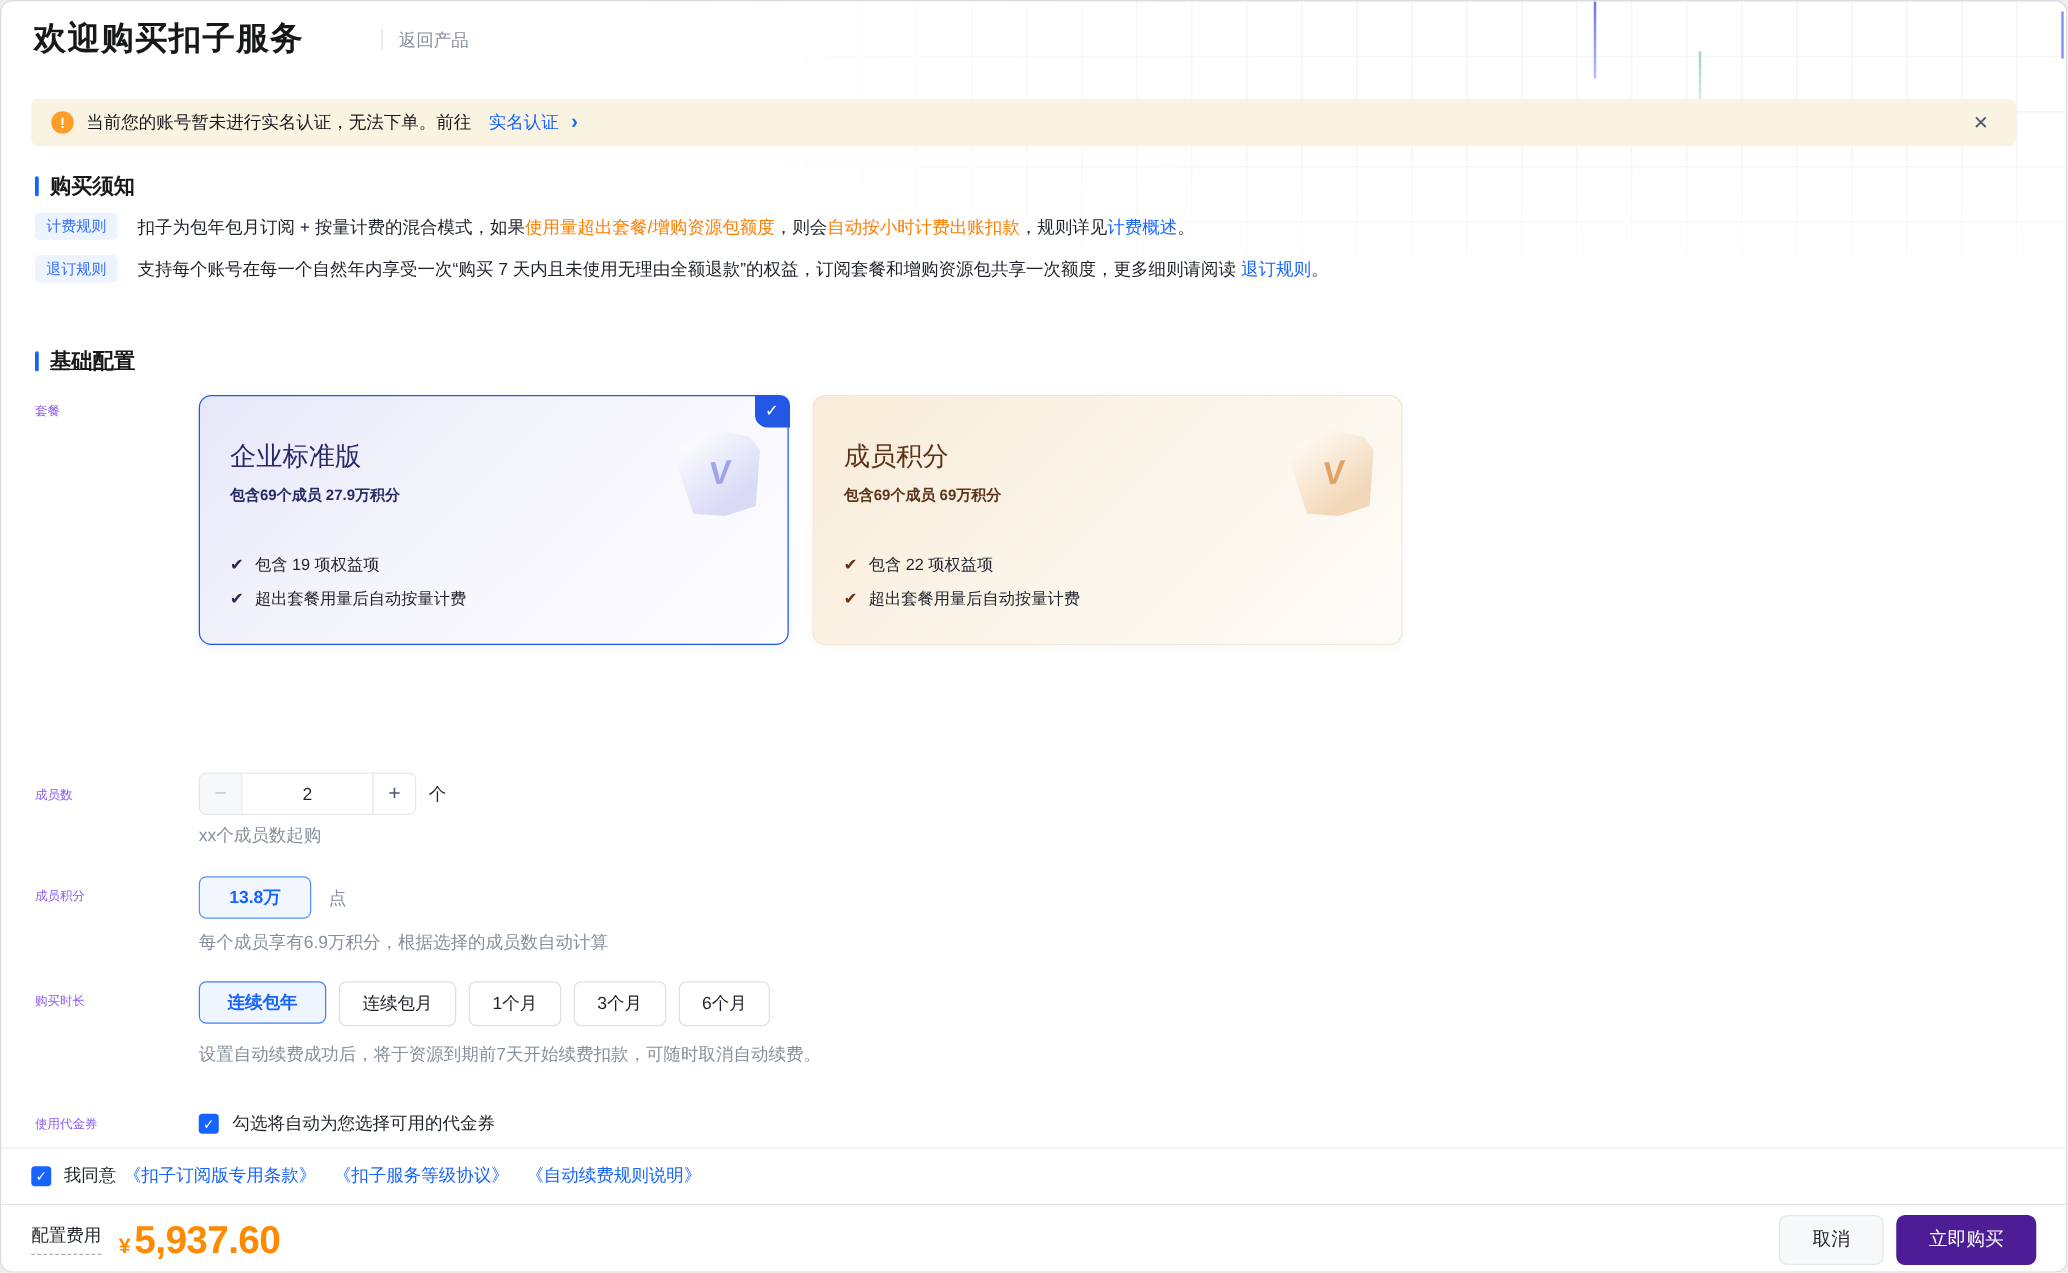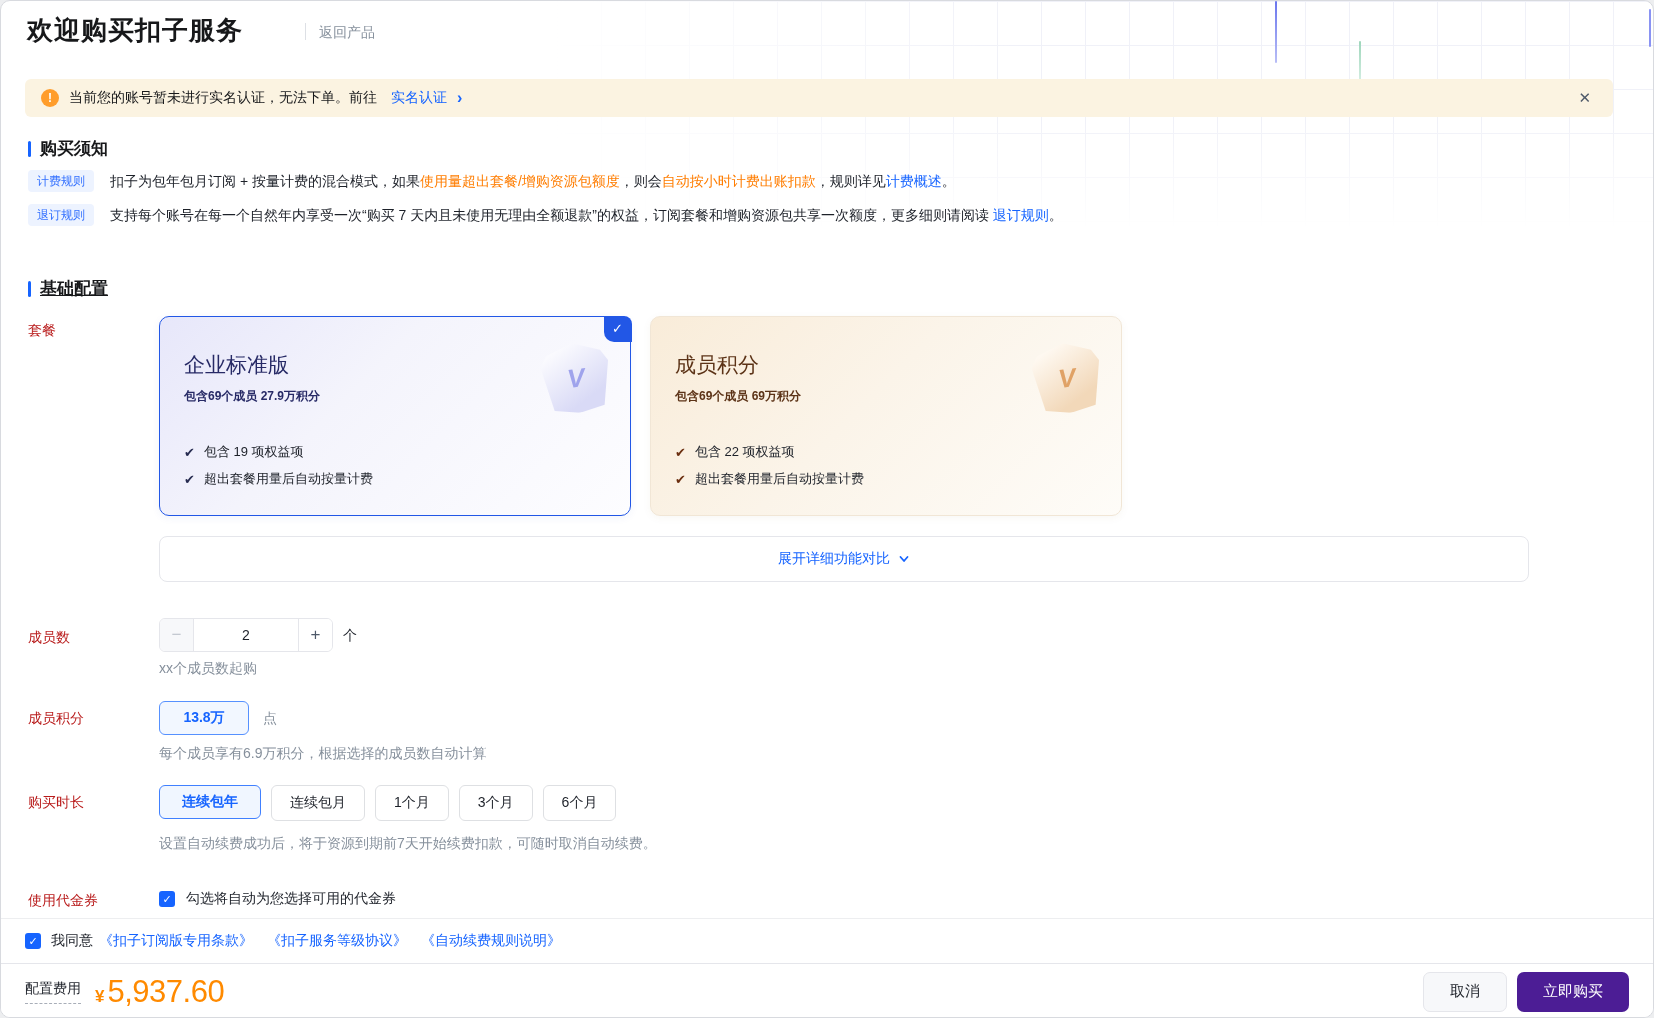--- a/index.html
+++ b/index.html
@@ -43,21 +43,21 @@
 
   
   .rule { position:absolute; left:27px; display:flex; align-items:flex-start; gap:16px; line-height:22px; }
   .rule-badge { background:#EDF3FF; color:#3370FF; font-size:12px; padding:2px 9px; border-radius:4px;
                 flex:0 0 auto; line-height:18px; }
   .rule-text { color:#1D2129; }
   .hl-orange { color:#FF7D00; }
   .txt-link { color:#1664FF; cursor:pointer; }
 
   
-  .f-label { position:absolute; left:27px; color:#b91c1c; font-size:14px; }
+  .f-label { position:absolute; left:27px; color:#8b5cf6; font-size:10px; }
   .f-note  { position:absolute; color:#86909C; font-size:14px; }
 
   
   .card { position:absolute; top:315px; width:472px; height:200px; border-radius:10px; padding:34px 24px 0; }
   .card-std { left:158px; background:linear-gradient(135deg,#E7E7FA 0%,#F4F4FC 40%,#FDFDFF 100%);
               border:1.5px solid #2257E6; box-shadow:0 2px 8px rgba(40,60,180,.06); cursor:pointer; }
   .card-ult { left:649px; background:linear-gradient(135deg,#F9ECD9 0%,#FBF4E9 45%,#FEFCF8 100%);
               border:1px solid #F1E6D6; box-shadow:0 2px 8px rgba(120,90,40,.05); cursor:pointer; }
   .card-title { font-size:21px; font-weight:400; }
   .card-sub { font-size:12px; font-weight:700; margin-top:9px; }
@@ -118,21 +118,21 @@
                border-top:1px solid #EDEEF0; display:flex; align-items:center; padding:0 24px; gap:10px; z-index:3; }
   .agree-text { color:#1D2129; }
   .agree-link { color:#1664FF; cursor:pointer; margin-left:4px; }
 
   
   .footer { position:absolute; left:0; top:962px; width:100%; height:56px; background:#fff;
             border-top:1px solid #E5E6EB; display:flex; align-items:center; padding:0 24px; z-index:3; }
   .fee-label { color:#1D2129; border-bottom:1px dashed #A8AEB8; padding-bottom:5px; }
   .price { display:flex; align-items:baseline; color:#FF8A00; margin-left:14px; }
   .price-cur { font-size:17px; font-weight:700; }
-  .price-amt { font-size:31px; font-weight:400; letter-spacing:-.5px; margin-left:3px; }
+  .price-amt { font-size:31px; font-weight:700; letter-spacing:-.5px; margin-left:3px; }
   .btn { height:40px; border-radius:7px; display:flex; align-items:center; justify-content:center;
          font-size:15px; cursor:pointer; }
   .btn-cancel { width:84px; background:#F7F8FA; border:1px solid #E5E6EB; color:#1D2129; margin-left:auto; }
   .btn-buy { width:112px; background:#4c1d95; color:#fff; margin-left:10px; font-weight:500; }
 
   .chev-svg { width:12px; height:12px; }
 </style>
 </head>
 <body>
 
@@ -214,26 +214,20 @@
         <span>超出套餐用量后自动按量计费</span>
       </div>
     </div>
     <div class="medal">
       <div class="medal-shape">
         <span class="medal-v">V</span>
       </div>
     </div>
   </div>
 
-  <div class="expand">
-    <span>展开详细功能对比</span>
-    <svg class="chev-svg" viewBox="0 0 12 12">
-      <polyline points="2.5,4 6,8 9.5,4" fill="none" stroke="#1664FF" stroke-width="1.8" stroke-linecap="round" stroke-linejoin="round"></polyline>
-    </svg>
-  </div>
 
   <div class="f-label" style="top:628px;font-family:Liberation Serif, serif;">成员数</div>
   <div class="stepper">
     <span class="step-btn step-minus">−</span>
     <input class="stepper-value" readonly="" value="2" style="">
     <span class="step-btn step-plus">+</span>
   </div>
   <span class="unit" style="position:absolute; left:342px; top:626px;">个</span>
   <div class="f-note" style="left:158px; top:659px;">xx个成员数起购</div>
 

